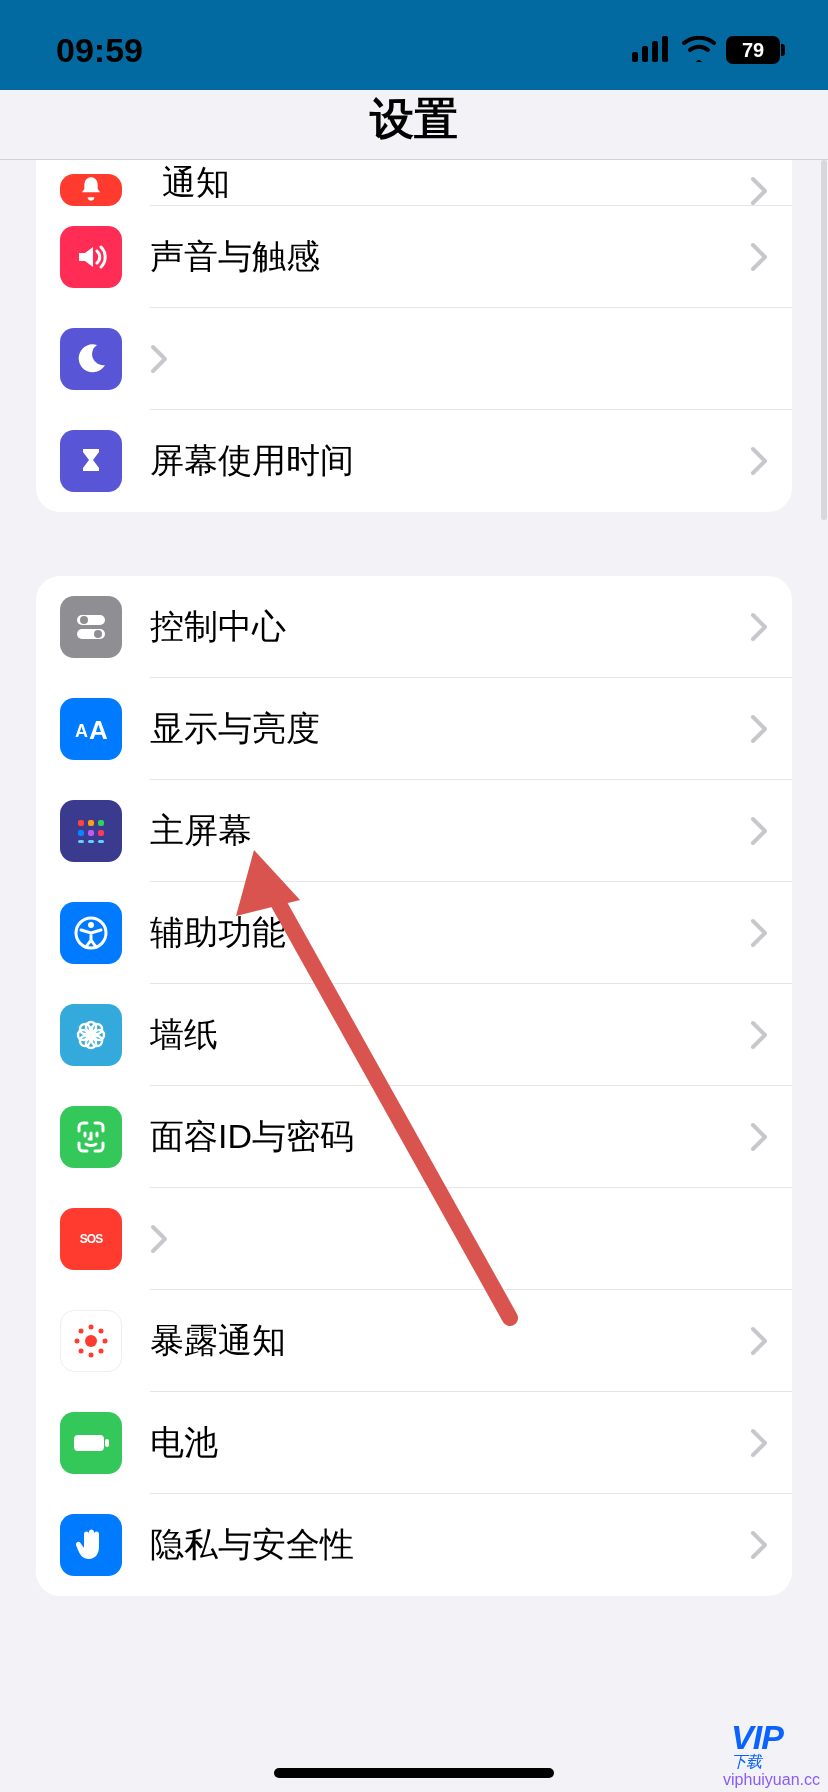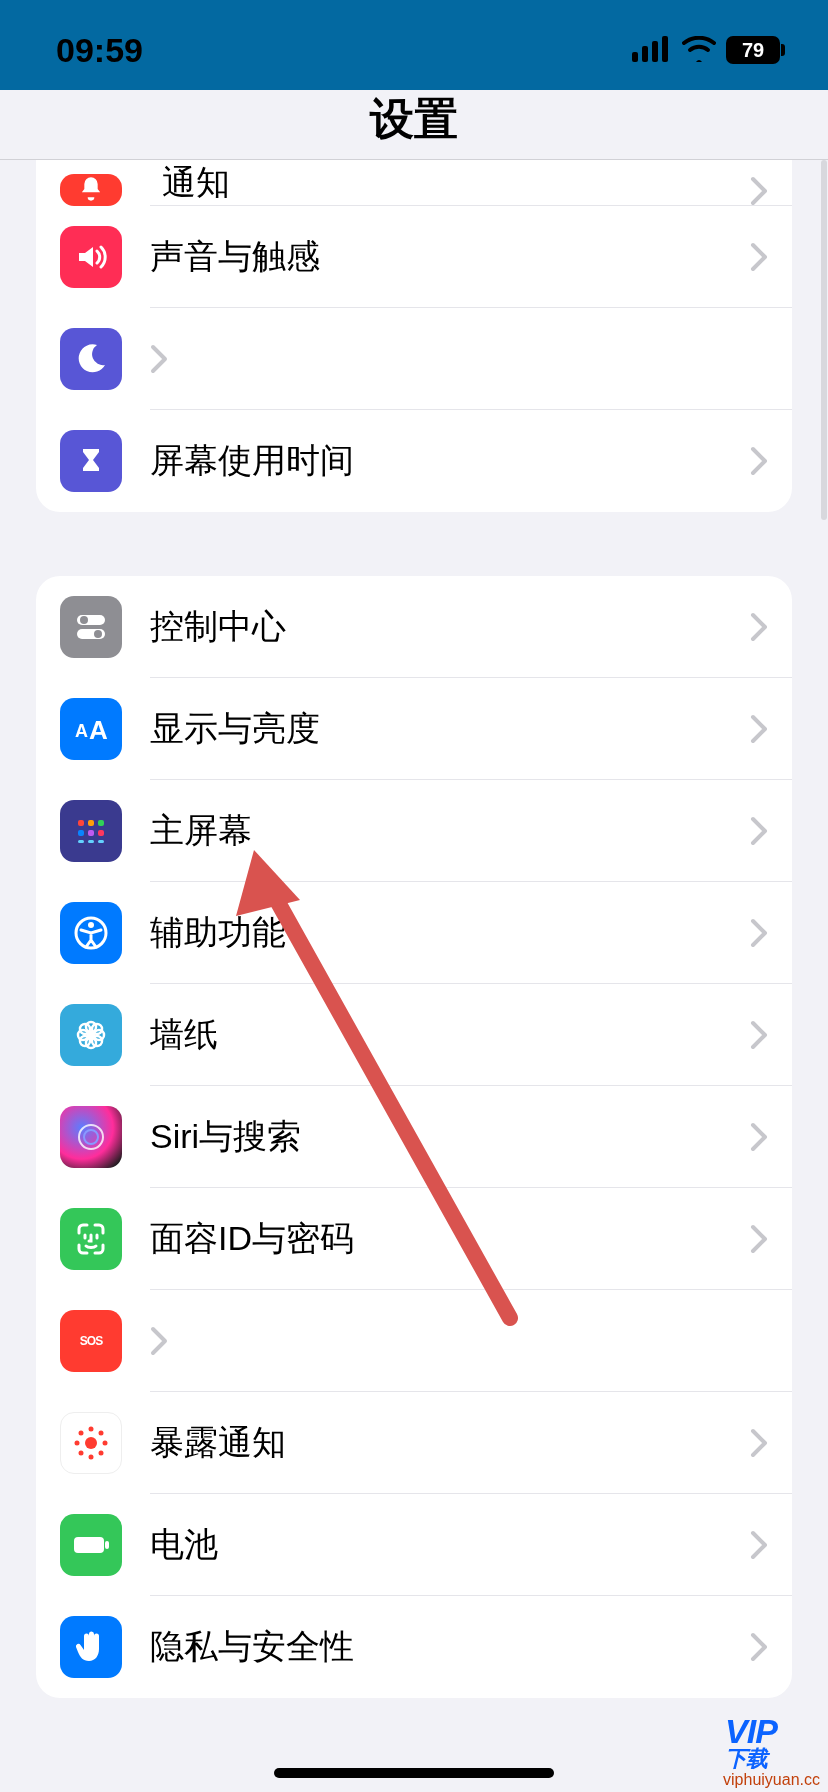--- a/index.html
+++ b/index.html
@@ -145,24 +145,24 @@
     text-align:right;
     line-height:1;
   }
   .watermark .wm1{
     font-size:34px; font-weight:800; font-style:italic;
     color:#0b63ff;
     letter-spacing:-1px;
     display:flex; align-items:baseline;flex-direction:column;
   }
   .watermark .wm1 .sub{
-    font-size:22px; font-weight:700; color:#0b63ff; margin-left:2px;
+    font-size:16px; font-weight:400; color:#0b63ff; margin-left:8px;
   }
   .watermark .wm2{
-    font-size:16px; color:#c2410c;
+    font-size:16px; color:#8b5cf6;
     margin-top:2px;
   }
 
   .home-indicator{
     position:absolute;
     left:50%; transform:translateX(-50%);
     bottom:14px;
     width:280px; height:10px; border-radius:6px;
     background:#000;
   }
@@ -349,33 +349,20 @@
             </g>
           </svg>
       </div>
       <div class="label">墙纸</div>
       <svg class="chev" width="18" height="30" viewBox="0 0 18 30">
           <path d="M3 3l12 12L3 27" fill="none" stroke="#c7c7cc" stroke-width="4" stroke-linecap="round" stroke-linejoin="round"></path>
         </svg>
       <div class="sep"></div>
     </div>
 
-    <div class="row">
-      <div class="icon-wrap bg-siri">
-        <svg width="40" height="40" viewBox="0 0 40 40">
-            <circle cx="20" cy="20" r="12" fill="none" stroke="#fff" stroke-width="2" opacity="0.8"></circle>
-            <circle cx="20" cy="20" r="7" fill="none" stroke="#89f" stroke-width="2"></circle>
-          </svg>
-      </div>
-      <div class="label">Siri与搜索</div>
-      <svg class="chev" width="18" height="30" viewBox="0 0 18 30">
-          <path d="M3 3l12 12L3 27" fill="none" stroke="#c7c7cc" stroke-width="4" stroke-linecap="round" stroke-linejoin="round"></path>
-        </svg>
-      <div class="sep"></div>
-    </div>
 
     <div class="row">
       <div class="icon-wrap bg-green">
         <svg width="40" height="40" viewBox="0 0 40 40">
             <g fill="none" stroke="#fff" stroke-width="3" stroke-linecap="round">
               <path d="M8 14v-4a4 4 0 0 1 4-4h4M32 14v-4a4 4 0 0 0-4-4h-4M8 26v4a4 4 0 0 0 4 4h4M32 26v4a4 4 0 0 1-4 4h-4"></path>
               <line x1="14" y1="16" x2="14" y2="19"></line>
               <line x1="26" y1="16" x2="26" y2="19"></line>
               <path d="M20 16v6h-2"></path>
               <path d="M15 27c2 2 8 2 10 0"></path>

